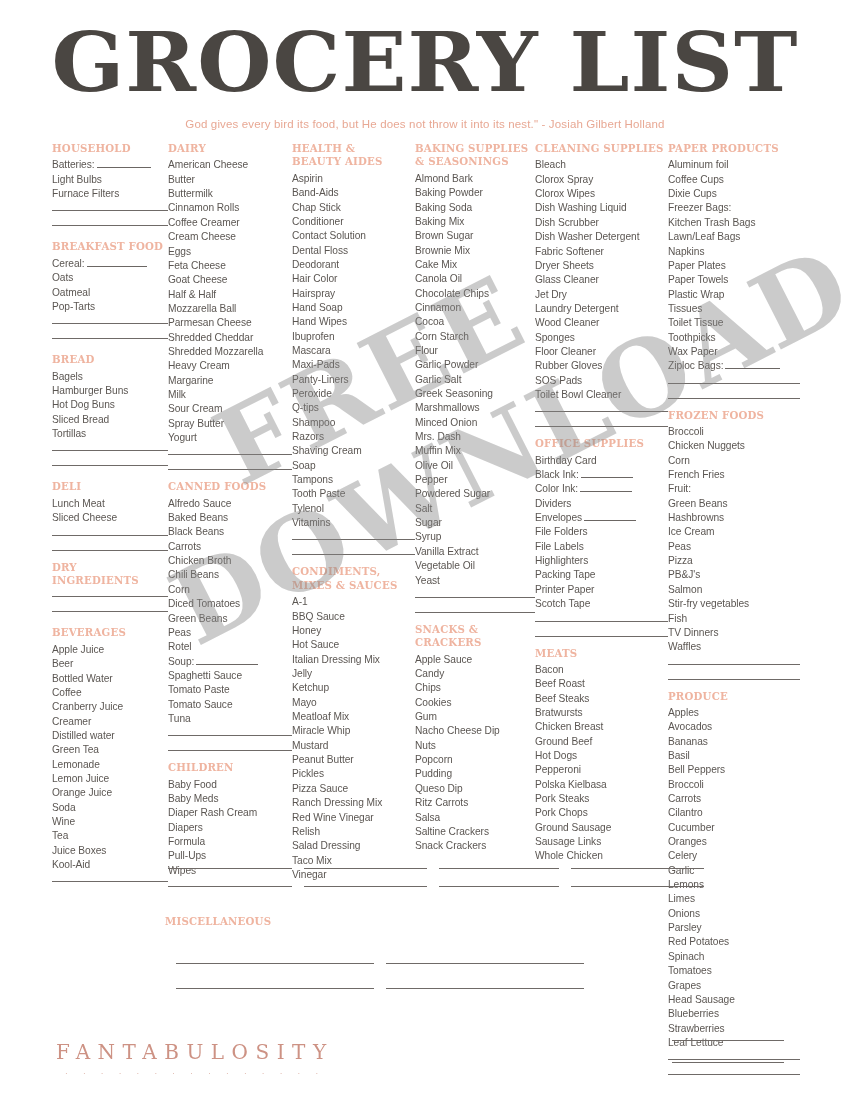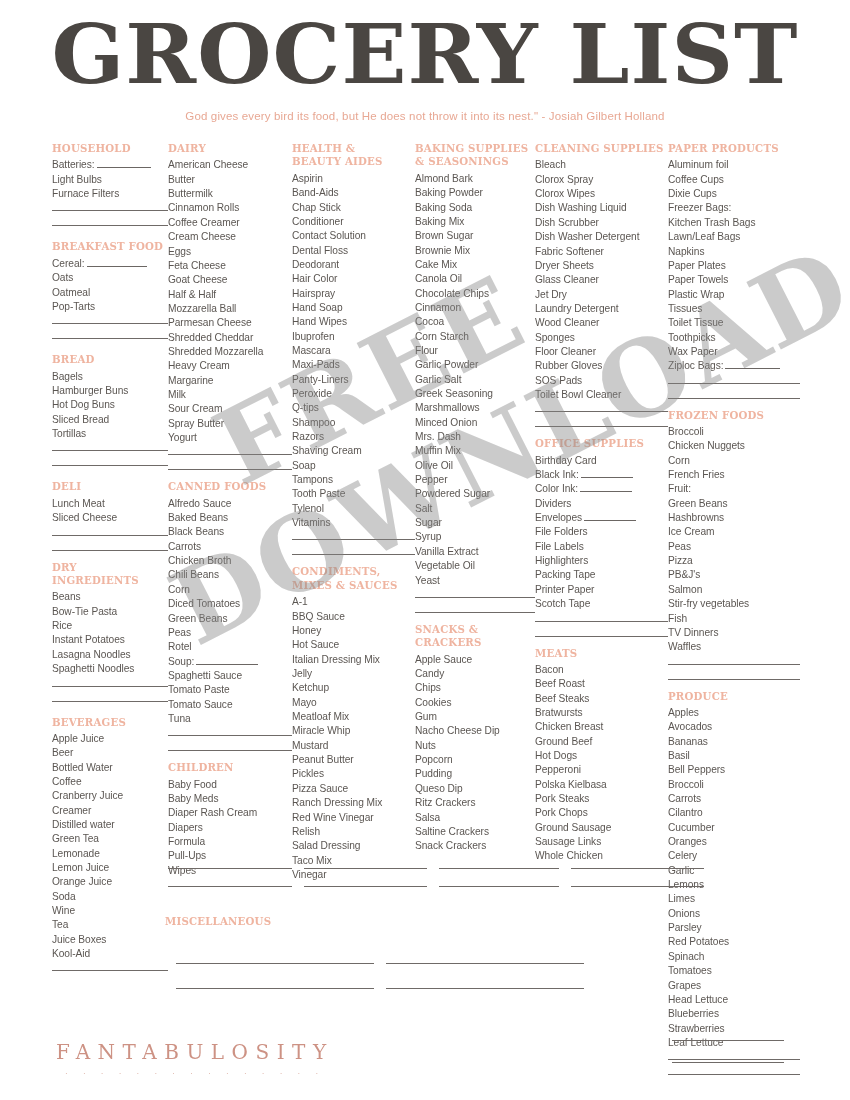--- a/index.html
+++ b/index.html
@@ -18,21 +18,21 @@
     position: relative;
     width: 850px;
     height: 1100px;
     box-sizing: border-box;
     padding: 0;
   }
 
   
   .title-wrap {
     text-align: center;
-    padding-top: 16px;
+    padding-top: 24px;
   }
   .main-title {
     font-family: "DejaVu Serif", serif;
     font-weight: bold;
     font-size: 82px;
     letter-spacing: 1px;
     color: #4a4642;
     line-height: 0.95;
     margin: 0;
     transform: scaleX(1.04);
@@ -238,28 +238,20 @@
         </ul>
         <div class="blank-lines">
           <div class="rule"></div>
           <div class="rule"></div>
         </div>
       </div>
 
       <div class="gap-sm"></div>
       <div class="sec">
         <div class="sec-head">DRY INGREDIENTS</div>
-        <ul class="items">
-          <li>Beans</li>
-          <li>Bow-Tie Pasta</li>
-          <li>Rice</li>
-          <li>Instant Potatoes</li>
-          <li>Lasagna Noodles</li>
-          <li>Spaghetti Noodles</li>
-        </ul>
         <div class="blank-lines">
           <div class="rule"></div>
           <div class="rule"></div>
         </div>
       </div>
 
       <div class="gap-md"></div>
       <div class="sec">
         <div class="sec-head">BEVERAGES</div>
         <ul class="items">
@@ -474,21 +466,21 @@
           <li>Apple Sauce</li>
           <li>Candy</li>
           <li>Chips</li>
           <li>Cookies</li>
           <li>Gum</li>
           <li>Nacho Cheese Dip</li>
           <li>Nuts</li>
           <li>Popcorn</li>
           <li>Pudding</li>
           <li>Queso Dip</li>
-          <li>Ritz Crackers</li>
+          <li>Ritz Carrots</li>
           <li>Salsa</li>
           <li>Saltine Crackers</li>
           <li>Snack Crackers</li>
         </ul>
       </div>
     </div>
 
     <div class="col c5">
       <div class="sec">
         <div class="sec-head">CLEANING SUPPLIES</div>
@@ -631,21 +623,21 @@
           <li>Celery</li>
           <li>Garlic</li>
           <li>Lemons</li>
           <li>Limes</li>
           <li>Onions</li>
           <li>Parsley</li>
           <li>Red Potatoes</li>
           <li>Spinach</li>
           <li>Tomatoes</li>
           <li>Grapes</li>
-          <li>Head Lettuce</li>
+          <li>Head Sausage</li>
           <li>Blueberries</li>
           <li>Strawberries</li>
           <li>Leaf Lettuce</li>
         </ul>
         <div class="blank-lines">
           <div class="rule"></div>
           <div class="rule"></div>
         </div>
       </div>
     </div>

